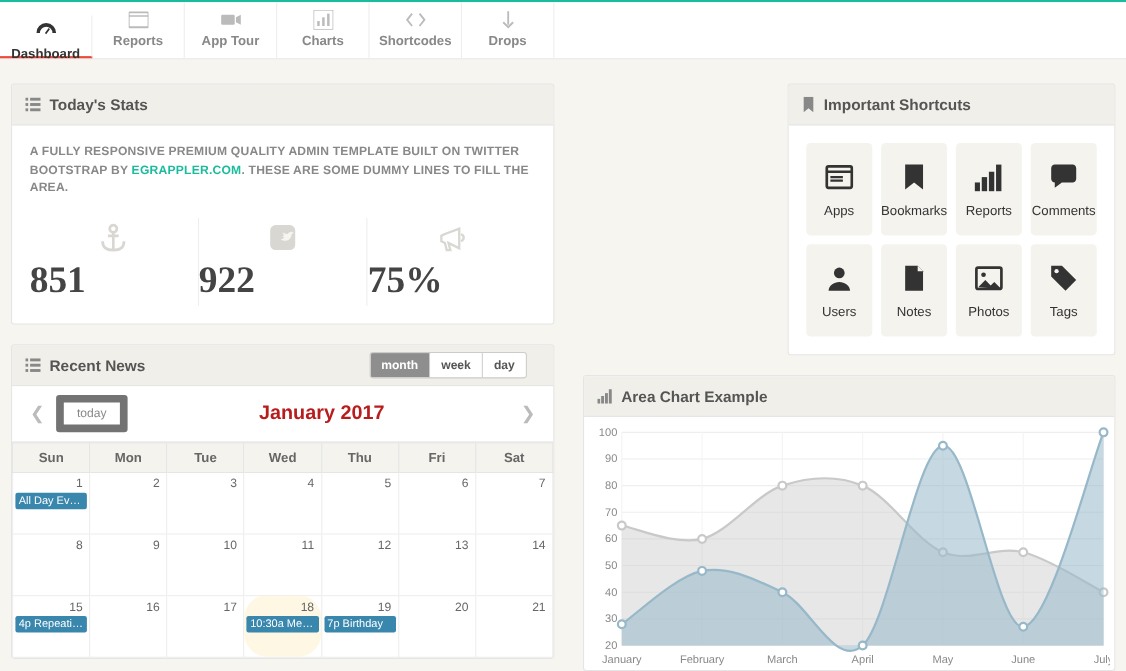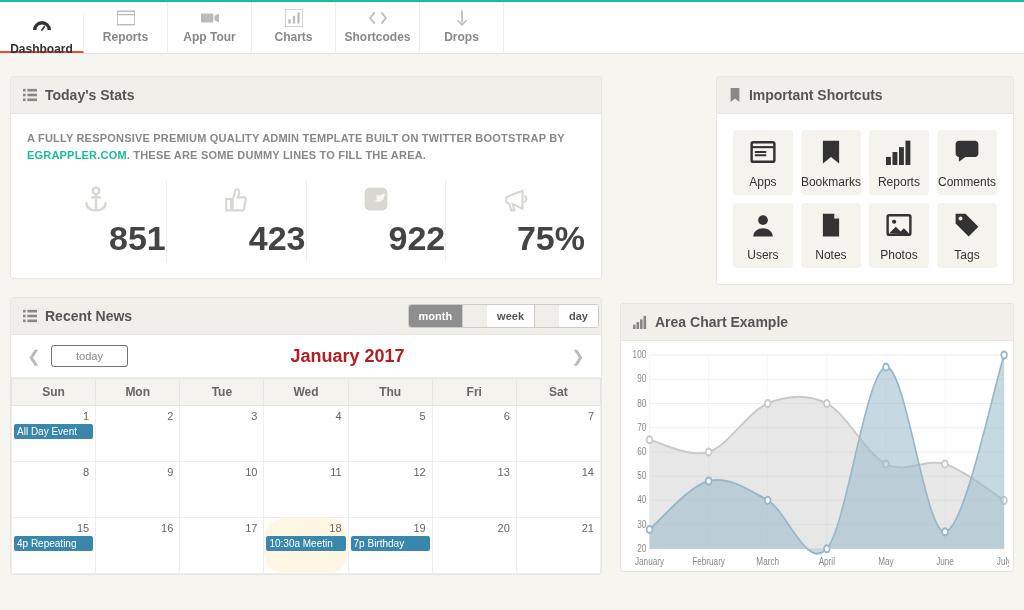--- a/index.html
+++ b/index.html
@@ -7,42 +7,42 @@
   .topbar { height:2px; background:#1abc9c;}
   
   .navtabs { display:flex; background:#fff; border-bottom:1px solid #e5e5e5; height:52px;}
   .navtab { width:84px; text-align:center; border-right:1px solid #eee; padding-top:6px; cursor:pointer; color:#888;}
   .navtab .ico { display:flex; justify-content:center; align-items:center; height:20px; margin-bottom:2px;}
   .navtab .lbl { font-size:12px; font-weight:600;}
   .navtab.active { color:#333; border-bottom:2px solid #e74c3c; background:#fff;margin-top:12px;}
   
   .wrap { display:flex; gap:18px; padding:22px 10px 0 10px;}
   .col { display:flex; flex-direction:column; gap:18px;}
-  .col.left { width:592px;}
+  .col.left { width:494px;}
   .col.right { flex:1;align-items:flex-end;}
   .panel { background:#fff; border:1px solid #e5e5e5; border-radius:3px;}
   .panel-head { background:#f1efe9; border-bottom:1px solid #e5e5e5; padding:10px 12px; font-weight:700; color:#555; font-size:14px; display:flex; align-items:center; gap:8px; position:relative;}
   .panel-head .ico { display:inline-flex;}
   .panel-body { padding:16px;}
   .intro { font-size:11px; color:#888; letter-spacing:.2px; line-height:1.5; font-weight:600;}
   .intro a { color:#1abc9c; text-decoration:none; font-weight:700;}
   .statsrow { display:flex; margin-top:18px;}
-  .stat { flex:1; text-align:right; border-right:1px solid #eee; padding:4px 0;}
+  .stat { flex:1; text-align:left; border-right:1px solid #eee; padding:4px 0;font-family:Liberation Serif, serif;}
   .stat:last-child { border-right:none;}
   .stat .sico { height:28px; display:flex; justify-content:center; align-items:center; color:#d9d7d2;}
   .stat .val { font-size:34px; font-weight:700; color:#444; margin-top:6px;}
   
   .shortcuts { display:grid; grid-template-columns:repeat(4,1fr); gap:8px;}
-  .shortcut { background:#f5f3ee; border-radius:4px; height:65px; display:flex; flex-direction:column; align-items:center; justify-content:center; gap:8px; cursor:pointer; color:#333;}
+  .shortcut { background:#f5f3ee; border-radius:4px; height:84px; display:flex; flex-direction:column; align-items:center; justify-content:center; gap:8px; cursor:pointer; color:#333;}
   .shortcut .sh-ico { height:30px; display:flex; align-items:center;}
   .shortcut .sh-lbl { font-size:12px;}
   
   .cal-top { display:flex; align-items:center; padding:8px 12px; border-bottom:1px solid #eee;}
   .cal-top .navbtn { width:22px; height:26px; display:flex; align-items:center; justify-content:center; color:#bbb; cursor:pointer; font-size:16px;}
-  .cal-top .todaybtn { margin-left:6px; border:1px solid #737373; border-radius:3px; padding:4px 24px; font-size:11px; color:#888; cursor:pointer;}
+  .cal-top .todaybtn { margin-left:6px; border:7px solid #737373; border-radius:3px; padding:4px 12px; font-size:11px; color:#888; cursor:pointer;}
   .cal-top .title { flex:1; text-align:center; font-size:18px; font-weight:600; color:#b91c1c;}
   .seg { display:flex; border:1px solid #ccc; border-radius:3px; overflow:hidden;}
   .seg .sbtn { padding:5px 10px; font-size:11px; background:#fff; color:#555; cursor:pointer; border-right:1px solid #ccc;}
   .seg .sbtn:last-child { border-right:none;}
   .seg .sbtn.on { background:#8e8e8e; color:#fff;}
   table.cal { width:100%; border-collapse:collapse; table-layout:fixed;}
   table.cal th { background:#f5f3ee; border:1px solid #e5e5e5; padding:6px 0; font-size:12px; font-weight:700; color:#666;}
   table.cal td { border:1px solid #eee; height:56px; vertical-align:top; position:relative; font-size:11px;}
   table.cal td .dnum { position:absolute; top:4px; right:6px; color:#666;}
   .evt { background:#3a87ad; color:#fff; font-size:10px; padding:2px 3px; border-radius:2px; margin:18px 2px 0 2px; white-space:nowrap; overflow:hidden; text-overflow:ellipsis;}
@@ -143,28 +143,20 @@
                   <line x1="8" y1="5" x2="8" y2="15" stroke="#d9d7d2" stroke-width="1.5"></line>
                   <line x1="5" y1="7" x2="11" y2="7" stroke="#d9d7d2" stroke-width="1.5"></line>
                   <path d="M2 10c0 4 3 5 6 5s6-1 6-5" fill="none" stroke="#d9d7d2" stroke-width="1.5"></path>
                 </svg>
               </div>
               <div class="val">851</div>
             </div>
             <div class="stat">
               <div class="sico">
                 <svg width="26" height="26" viewBox="0 0 16 16" fill="#d9d7d2">
-                  <path d="M2 8h3v7H2zM6 8c0-1 1-1 1-3 0-2 1-3 2-3s1 2 1 3l-1 2h4c1 0 1 1 1 1l-1 6c0 1-1 1-1 1H6z" fill="none" stroke="#d9d7d2" stroke-width="1.3"></path>
-                </svg>
-              </div>
-              <div class="val">423</div>
-            </div>
-            <div class="stat">
-              <div class="sico">
-                <svg width="26" height="26" viewBox="0 0 16 16" fill="#d9d7d2">
                   <rect x="1" y="1" width="14" height="14" rx="3"></rect>
                   <path d="M12 5c-1 0-1 1-1 1-2 0-3-1-3-1s0 1 1 2c-1 0-1 0-1 0s0 1 1 1c-1 1-2 1-2 1 3 2 6 0 6-3 0 0 1 0 1-1 0 0-1 0-1 0 0 0 1-1 1-1s-1 1-2 1z" fill="#f7f5f0"></path>
                 </svg>
               </div>
               <div class="val">922</div>
             </div>
             <div class="stat">
               <div class="sico">
                 <svg width="26" height="26" viewBox="0 0 16 16" fill="#d9d7d2">
                   <path d="M2 7v3l2 1 1 4h2l-1-4 6 3V3L4 6z" fill="none" stroke="#d9d7d2" stroke-width="1.3"></path>
@@ -183,21 +175,21 @@
           <svg width="14" height="14" viewBox="0 0 16 16" fill="#888">
               <rect x="0" y="1" width="3" height="3"></rect>
               <rect x="5" y="1" width="11" height="3"></rect>
               <rect x="0" y="6.5" width="3" height="3"></rect>
               <rect x="5" y="6.5" width="11" height="3"></rect>
               <rect x="0" y="12" width="3" height="3"></rect>
               <rect x="5" y="12" width="11" height="3"></rect>
             </svg>
         </span>
         <span>Recent News</span>
-        <div class="seg" style="position:absolute; right:2px; top:6px;gap:24px;" id="calviews">
+        <div class="seg" style="position:absolute; right:24px; top:6px;" id="calviews">
             <div class="sbtn on">month</div>
             <div class="sbtn">week</div>
             <div class="sbtn">day</div>
           </div>
       </div>
       <div class="cal-top">
         <div class="navbtn">❮</div>
         <div class="todaybtn">today</div>
         <div class="title">January 2017</div>
         <div class="navbtn">❯</div>

